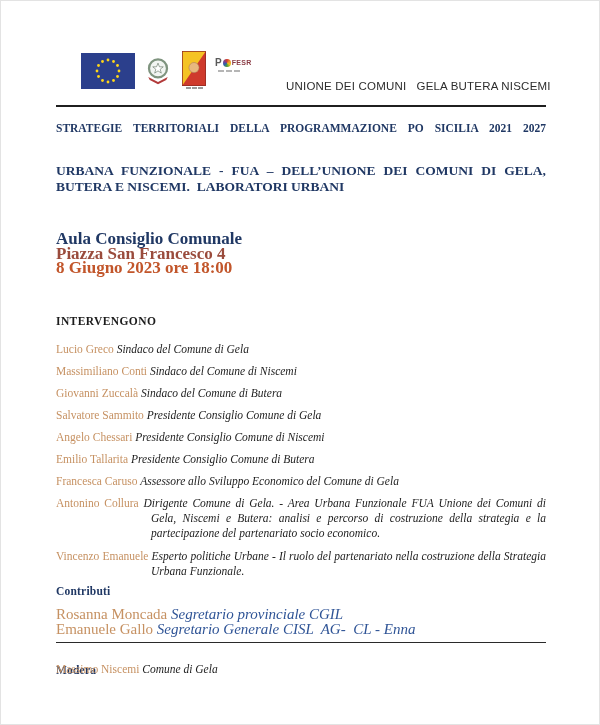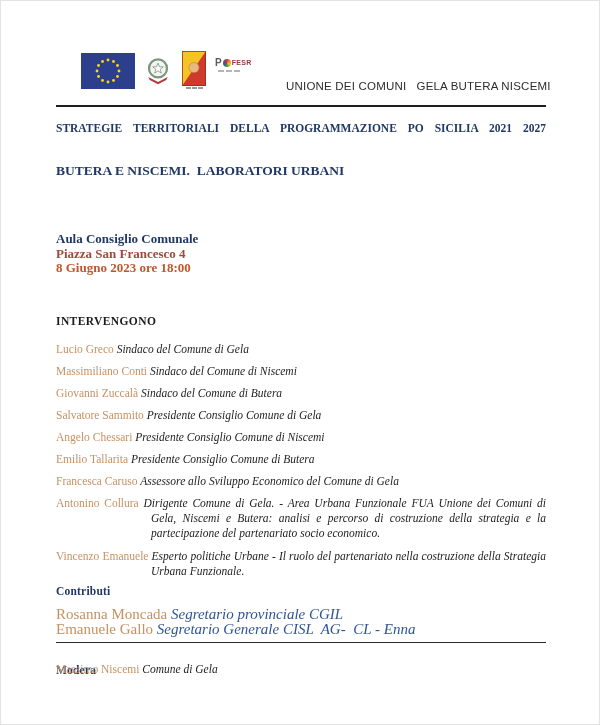--- a/index.html
+++ b/index.html
@@ -36,21 +36,21 @@
   .program-title {
     position:absolute; left:55px; top:121px; width:490px;
     color:var(--navy); font-weight:bold; font-size:11.5px;
     text-align:justify; text-align-last:justify;
   }
   .event-title { position:absolute; left:55px; top:162px; width:490px;
     color:var(--navy); font-weight:bold; font-size:13.5px; line-height:16px; }
   .event-line { text-align:justify; text-align-last:justify; white-space:pre-wrap; }
   .event-line.last { text-align-last:left; }
   
-  .venue { position:absolute; left:55px; top:231px; font-size:13px; font-weight:bold; line-height:14.5px; }
+  .venue { position:absolute; left:55px; top:231px; font-size:17px; font-weight:bold; line-height:14.5px; }
   .venue-1 { color:var(--navy); }
   .venue-2 { color:var(--address_red); }
   .venue-3 { color:var(--date_orange); }
   
   .sec-heading { position:absolute; left:55px; font-size:11.5px; font-weight:bold; color:#1c1c1c; letter-spacing:.4px; }
   .sec-heading.blue { color:var(--navy); letter-spacing:.2px; }
   .speakers { position:absolute; left:55px; top:341px; width:490px; font-size:11.5px; }
   .entry { line-height:14px; margin-bottom:8px; color:#1c1c1c; }
   .entry.hanging { text-indent:-95px; padding-left:95px; text-align:justify; line-height:15px; }
   .pname { color:var(--name_orange); }
@@ -114,20 +114,21 @@
         </div>
     </div>
   </div>
   <div class="union-label">UNIONE DEI COMUNI   GELA BUTERA NISCEMI</div>
 
   <div class="rule1"></div>
 
   <div class="program-title">STRATEGIE TERRITORIALI DELLA PROGRAMMAZIONE PO SICILIA 2021 2027</div>
 
   <div class="event-title">
+    <div class="event-line">URBANA FUNZIONALE - FUA – DELL’UNIONE DEI COMUNI DI GELA,</div>
     <div class="event-line last">BUTERA E NISCEMI.  LABORATORI URBANI</div>
   </div>
 
   <div class="venue">
     <div class="venue-1">Aula Consiglio Comunale</div>
     <div class="venue-2">Piazza San Francesco 4</div>
     <div class="venue-3">8 Giugno 2023 ore 18:00</div>
   </div>
 
   <div class="sec-heading" style="top:314px">INTERVENGONO</div>

